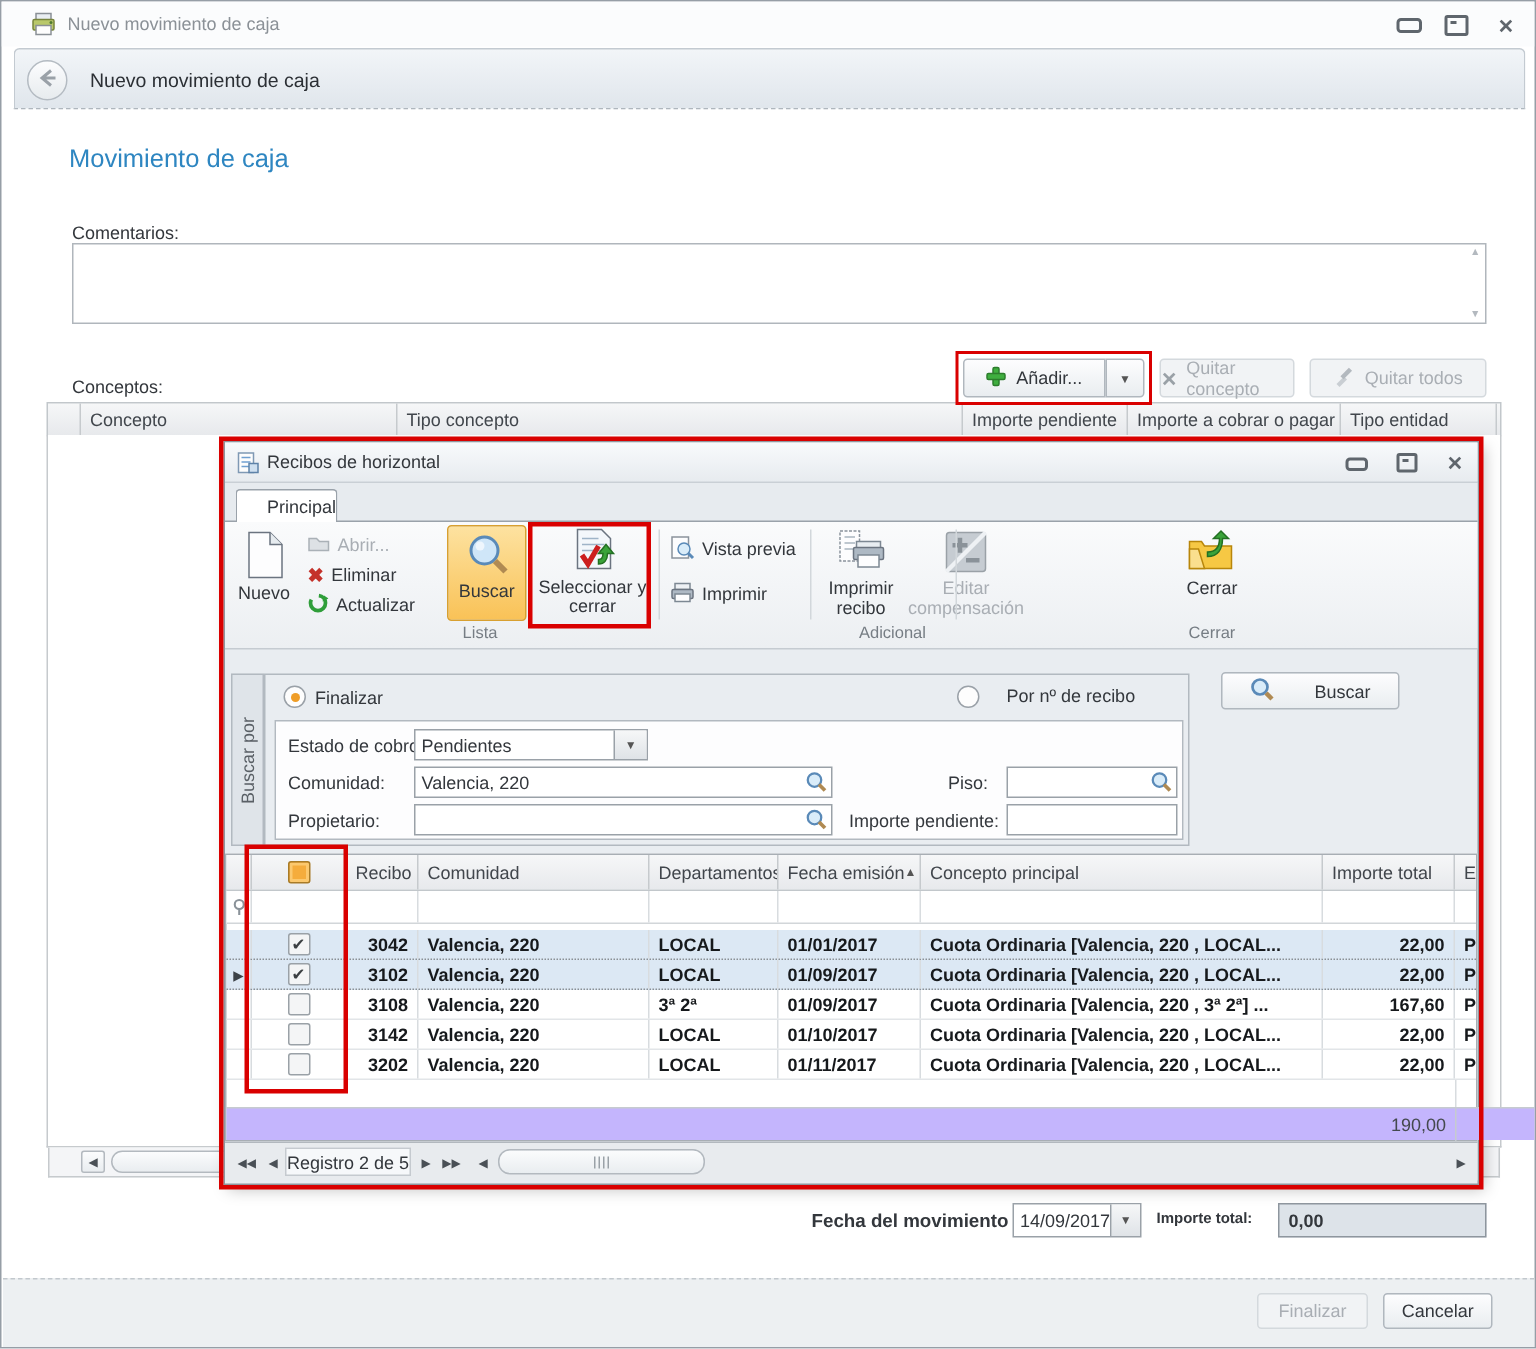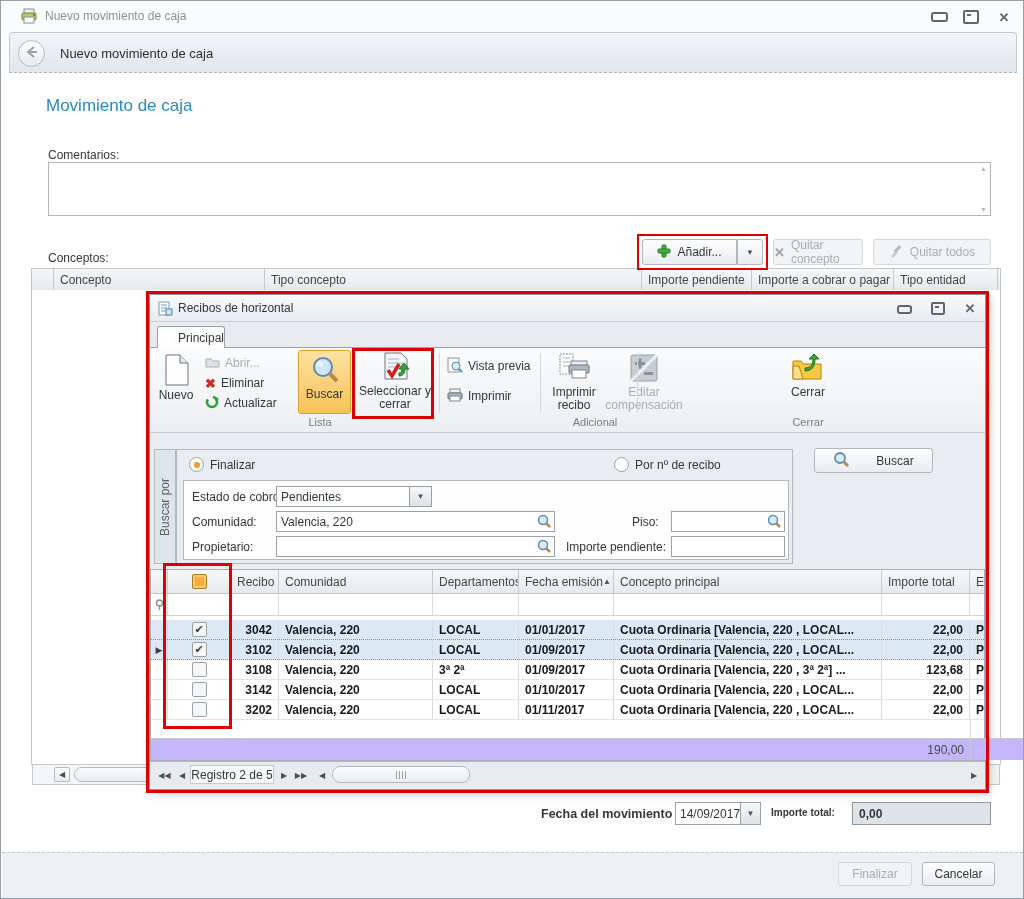--- a/index.html
+++ b/index.html
@@ -285,21 +285,21 @@
       <span>Buscar por</span>
     </div>
     <div class="abs panelbox" style="left:26px;top:154px;width:617px;height:115px;background:#e9edf1;">
 
       <div class="abs" style="left:12px;top:7px;display:flex;gap:6px;align-items:center;">
         <span class="radio">
             <span class="dot"></span>
           </span>
         <span>Finalizar</span>
       </div>
-      <div class="abs" style="left:437px;top:7px;display:flex;gap:6px;align-items:center;">
+      <div class="abs" style="left:461px;top:7px;display:flex;gap:18px;align-items:flex-start;">
         <span class="radio"></span>
         <span>Por nº de recibo</span>
       </div>
 
       <div class="abs panelbox" style="left:6px;top:30px;width:606px;height:80px;background:#fdfdfe;">
         <span class="abs lbl" style="left:8px;top:9px;">Estado de cobro:</span>
         <div class="abs field" style="left:92px;top:5px;width:156px;height:21px;">
           <span>Pendientes</span>
           <div class="combodrop abs" style="right:0;top:0;width:22px;height:19px;">▼</div>
         </div>
@@ -407,21 +407,21 @@
       <div class="gridrow abs" style="left:0;top:90px;width:833px;height:20px;grid-template-columns:17px 63px 48px 154px 86px 95px 268px 88px 14px;border-bottom:1px solid #e2e5e8;">
         <div class="gcell"></div>
         <div class="gcell" style="justify-content:center;">
             <span class="cb"></span>
           </div>
         <div class="gcell num databold">3108</div>
         <div class="gcell databold">Valencia, 220</div>
         <div class="gcell databold">3ª 2ª</div>
         <div class="gcell databold">01/09/2017</div>
         <div class="gcell databold">Cuota Ordinaria [Valencia, 220 , 3ª 2ª] ...</div>
-        <div class="gcell num databold">123,68</div>
+        <div class="gcell num databold">167,60</div>
         <div class="gcell databold" style="border-right:none;padding-right:0;">Pe</div>
       </div>
 
       <div class="gridrow abs" style="left:0;top:110px;width:833px;height:20px;grid-template-columns:17px 63px 48px 154px 86px 95px 268px 88px 14px;border-bottom:1px solid #e2e5e8;">
         <div class="gcell"></div>
         <div class="gcell" style="justify-content:center;">
             <span class="cb"></span>
           </div>
         <div class="gcell num databold">3142</div>
         <div class="gcell databold">Valencia, 220</div>

